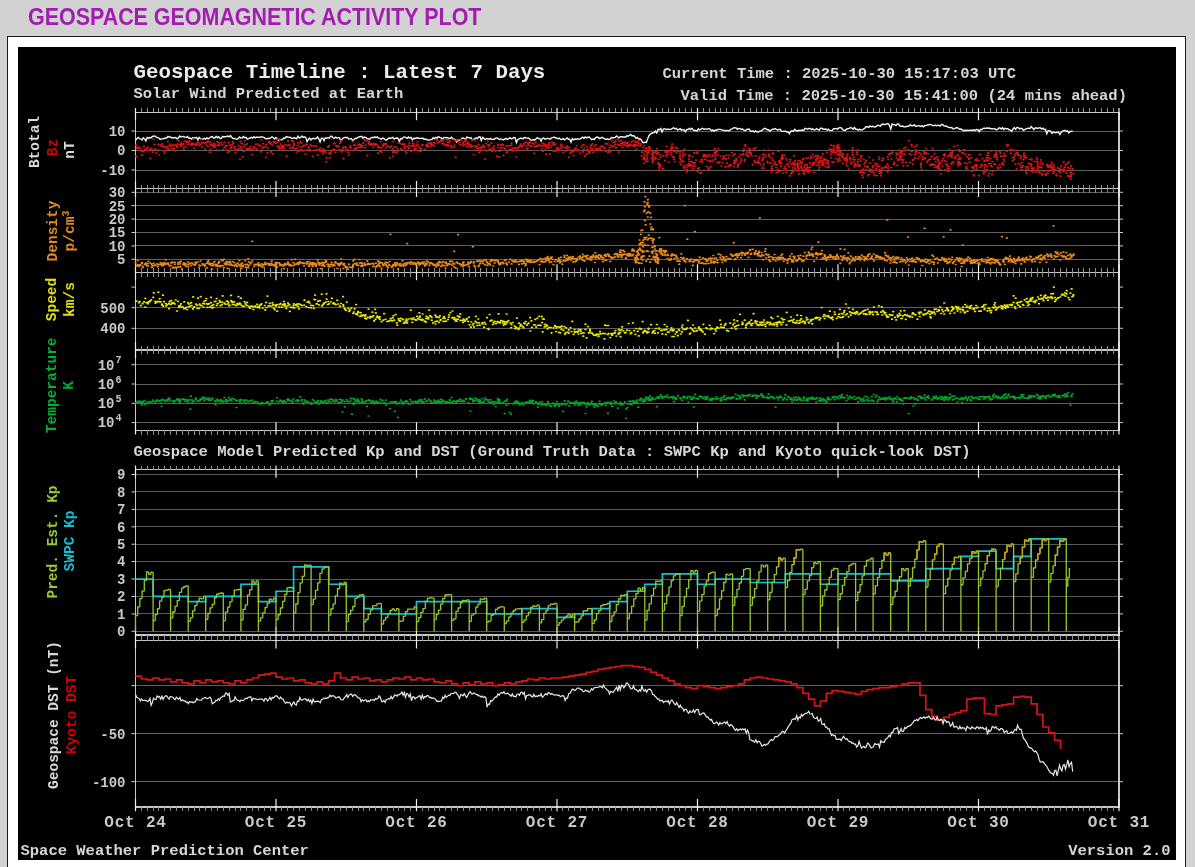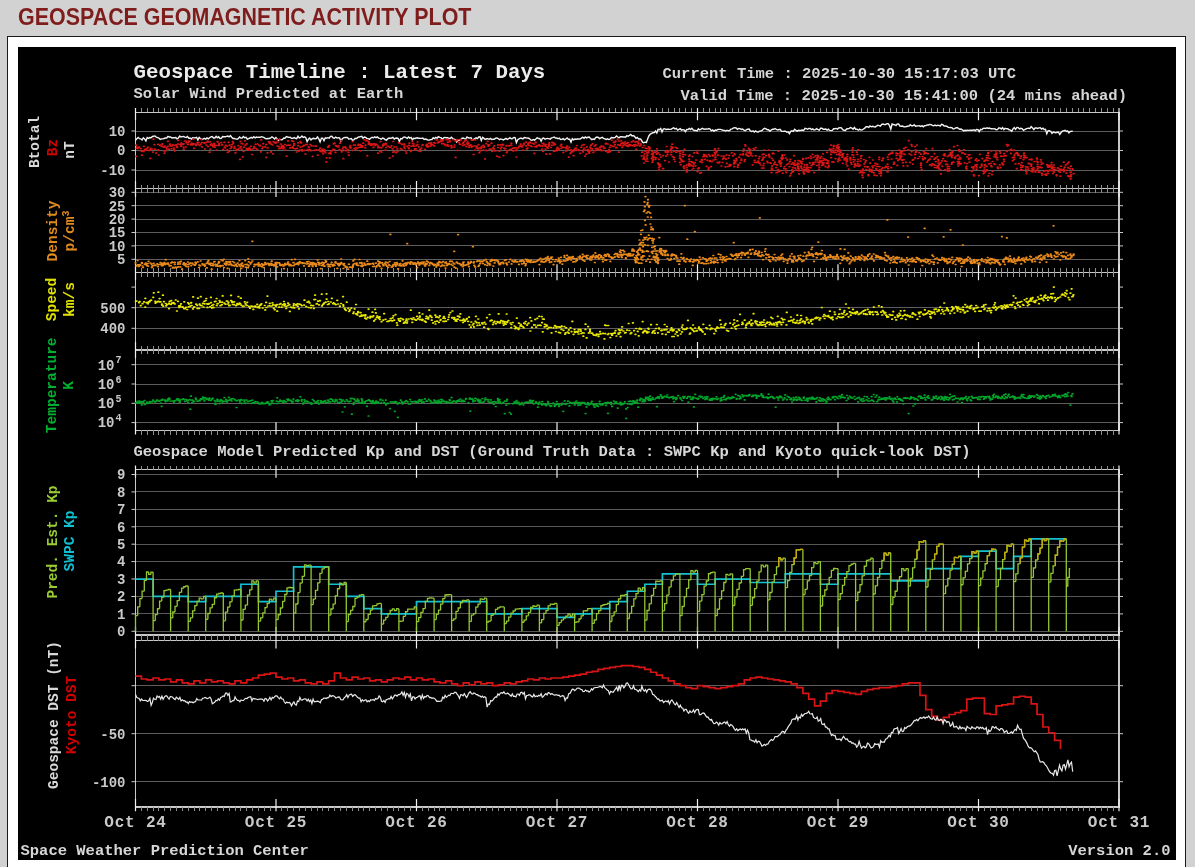--- a/index.html
+++ b/index.html
@@ -1,15 +1,15 @@
 <!DOCTYPE html>
 <html><head><meta charset="utf-8"><style>
 html,body{margin:0;padding:0;width:1195px;height:867px;background:#d2d2d2;overflow:hidden}
-.hdr{position:absolute;left:18px;top:3px;font-family:"Liberation Sans",sans-serif;
-font-size:24.5px;font-weight:bold;color:#7f1d1d;letter-spacing:0px;white-space:nowrap}
+.hdr{position:absolute;left:28px;top:3px;font-family:"Liberation Sans",sans-serif;
+font-size:24.5px;font-weight:bold;color:#a21caf;letter-spacing:0px;white-space:nowrap}
 .box{position:absolute;left:7px;top:36px;width:1177px;height:845px;background:#fff;border:1px solid #1a1a1a}
 </style></head><body>
 <div class="hdr"><span style="display:inline-block;transform:scaleX(0.875);transform-origin:left center">GEOSPACE GEOMAGNETIC ACTIVITY PLOT</span></div>
 <div class="box">
     <svg width="1158" height="813" viewBox="17.5 47 1158 813" style="position:absolute;left:10px;top:10px;background:#000">
       <rect x="17.5" y="47" width="1158" height="813" fill="#000"></rect>
 <path d="M135.0 131.0H1118.5M135.0 150.5H1118.5M135.0 170.0H1118.5M135.0 192.3H1118.5M135.0 205.7H1118.5M135.0 219.1H1118.5M135.0 232.5H1118.5M135.0 245.9H1118.5M135.0 259.3H1118.5M135.0 307.7H1118.5M135.0 328.3H1118.5M135.0 364.7H1118.5M135.0 384.0H1118.5M135.0 403.3H1118.5M135.0 422.6H1118.5" stroke="#5e5e5e" stroke-width="1" fill="none" shape-rendering="crispEdges"></path>
 <path d="M135.0 631.3H1118.5M135.0 613.9H1118.5M135.0 596.5H1118.5M135.0 579.0H1118.5M135.0 561.6H1118.5M135.0 544.2H1118.5M135.0 526.8H1118.5M135.0 509.4H1118.5M135.0 491.9H1118.5M135.0 474.5H1118.5" stroke="#585858" stroke-width="1" fill="none" shape-rendering="crispEdges"></path>
 <path d="M135.0 685.7H1118.5M135.0 733.7H1118.5M135.0 781.7H1118.5" stroke="#5e5e5e" stroke-width="1" fill="none" shape-rendering="crispEdges"></path>
 <path d="M135.0 112.3H1118.5V430.3H135.0Z M135.0 188.9H1118.5 M135.0 272.3H1118.5 M135.0 350.0H1118.5 M135.0 469.8H1118.5V635.0H135.0Z M135.0 640.5H1118.5V807.0H135.0Z" stroke="#c9c9c9" stroke-width="1.1" fill="none" shape-rendering="crispEdges"></path>

